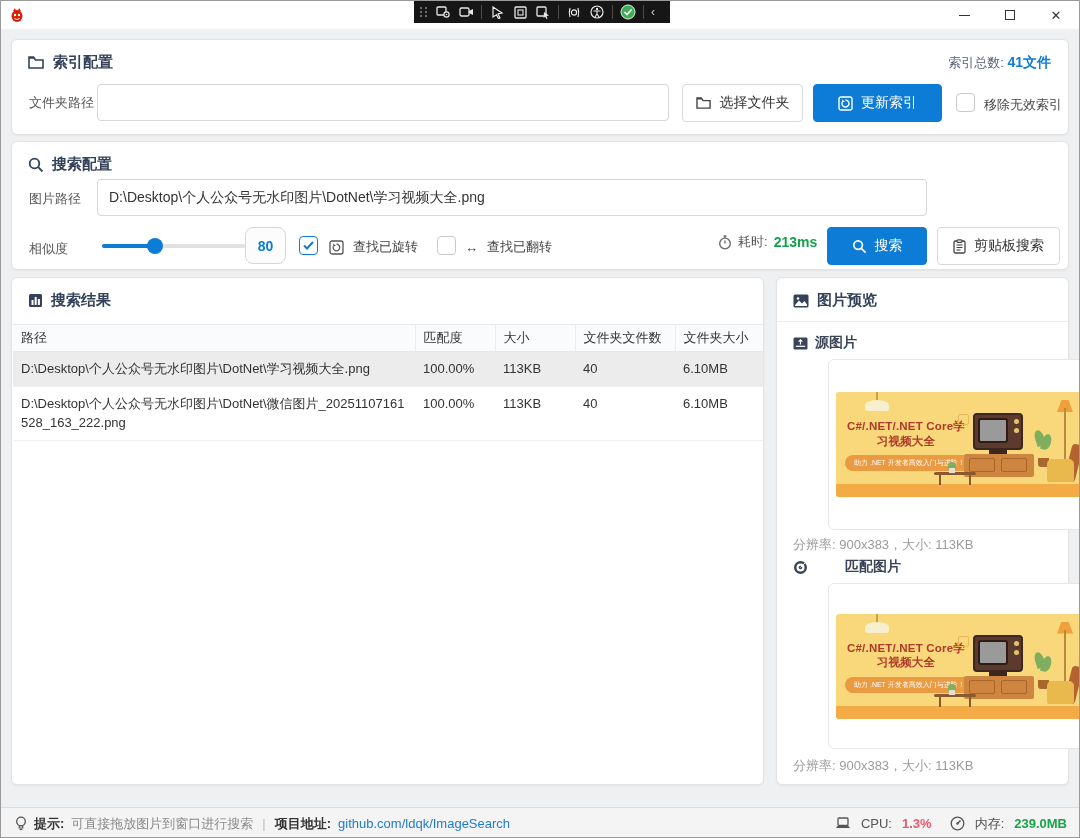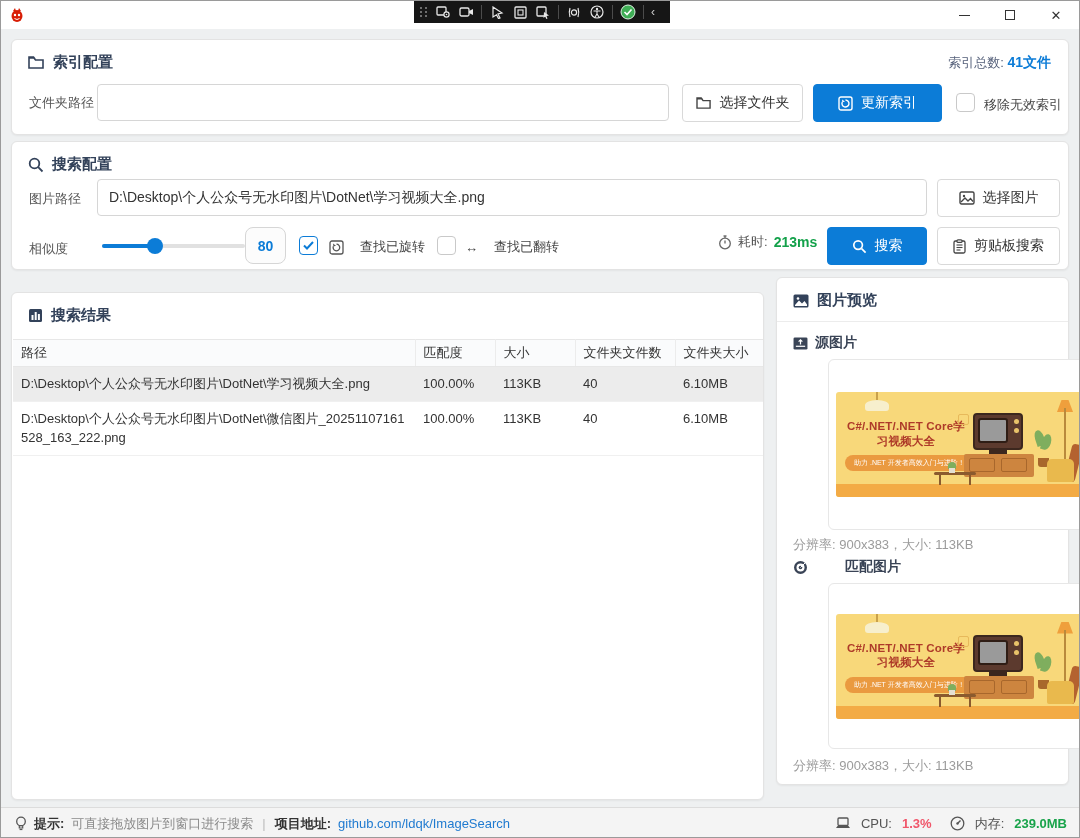--- a/index.html
+++ b/index.html
@@ -21,21 +21,21 @@
   .grip { display:grid; grid-template-columns:3px 3px; gap:2px; }
   .grip i { width:2px; height:2px; background:#8b8b8b; border-radius:50%; }
   .tb-sep { width:1px; height:14px; background:#4c4c4c; }
   .tb-ic { width:16px; height:16px; flex:none; display:flex; align-items:center; justify-content:center; }
   .tb-chev { color:#cfcfcf; font-size:12px; }
 
   
   .card { position:absolute; background:#fff; border:1px solid #e3e3e3; border-radius:6px; box-shadow:0 1px 2px rgba(0,0,0,.05); }
   #card-index   { left:10px; top:38px;  width:1058px; height:96px; }
   #card-search  { left:10px; top:140px; width:1058px; height:129px; }
-  #card-results { left:10px; top:291px; width:753px;  height:508px; }
+  #card-results { left:10px; top:276px; width:753px;  height:508px; }
   #card-preview { left:775px; top:276px; width:293px; height:508px; }
 
   .card-h { position:absolute; left:16px; top:13px; display:flex; align-items:center; gap:8px; font-size:15px; font-weight:bold; color:#33425a; }
   .f-label { position:absolute; font-size:13px; color:#555; }
   .text-input { position:absolute; height:37px; border:1px solid #d6d6d6; border-radius:4px; background:#fff; font-size:14px; color:#333; padding:0 11px; font-family:inherit; outline:none; }
 
   .btn { position:absolute; height:38px; border-radius:4px; display:flex; align-items:center; justify-content:center; gap:8px; font-size:14px; }
   .btn-outline { background:#fff; border:1px solid #d9d9d9; color:#333; }
   .btn-primary { background:#0c7cd7; border:1px solid #0c7cd7; color:#fff; }
 
@@ -45,21 +45,21 @@
   
   .index-total { position:absolute; right:17px; top:14px; font-size:13px; color:#55607a; }
   .index-total b { color:#0c7cd7; font-size:14px; }
 
   
   .slider { position:absolute; left:90px; top:96px; width:143px; height:16px; }
   .slider .track { position:absolute; left:0; right:0; top:6px; height:4px; background:#e1e1e1; border-radius:2px; }
   .slider .fill { position:absolute; left:0; top:6px; height:4px; width:37%; background:#0c7cd7; border-radius:2px; }
   .slider .thumb { position:absolute; left:37%; top:0; width:16px; height:16px; margin-left:-8px; border-radius:50%; background:#0c7cd7; }
   .sim-box { position:absolute; left:233px; top:85px; width:41px; height:37px; border:1px solid #d6d6d6; border-radius:8px; display:flex; align-items:center; justify-content:center; color:#0c7cd7; font-weight:bold; font-size:14px; background:#fcfcfc; }
-  .chk-label { position:absolute; font-size:13px; color:#444; display:flex; align-items:center; gap:16px; }
+  .chk-label { position:absolute; font-size:13px; color:#444; display:flex; align-items:center; gap:9px; }
   .elapsed { position:absolute; left:706px; top:91px; font-size:13px; color:#555; display:flex; align-items:center; gap:6px; }
   .elapsed b { color:#13a14a; font-size:14px; }
 
   
   .rtable { position:absolute; left:1px; top:46px; width:750px; border-collapse:collapse; table-layout:fixed; font-size:13px; }
   .rtable th { background:#fafbfc; border-top:1px solid #e7e7e7; border-bottom:1px solid #e7e7e7; border-right:1px solid #ececec; text-align:left; font-weight:normal; color:#333; padding:4px 8px; height:18px; }
   .rtable th:last-child { border-right:none; }
   .rtable td { vertical-align:top; padding:7px 8px; color:#333; border-bottom:1px solid #f0f0f0; word-break:break-all; line-height:1.5; }
   .rtable tr.selected td { background:#ececec; }
   .c-path{width:402px}.c-match{width:80px}.c-size{width:80px}.c-files{width:100px}.c-fsize{width:88px}
@@ -241,28 +241,20 @@
   <div class="card" id="card-search">
     <div class="card-h">
       <svg width="16" height="16" viewBox="0 0 16 16">
           <circle cx="6.5" cy="6.5" r="4.8" fill="none" stroke="#33425a" stroke-width="1.8"></circle>
           <line x1="10.2" y1="10.2" x2="14.5" y2="14.5" stroke="#33425a" stroke-width="1.8"></line>
         </svg>
       <span>搜索配置</span>
     </div>
     <span class="f-label" style="left:17px;top:48px;">图片路径</span>
     <input class="text-input" style="left: 85px; top: 37px; width: 830px;" value="D:\Desktop\个人公众号无水印图片\DotNet\学习视频大全.png">
-    <div class="btn btn-outline" style="left:925px;top:37px;width:123px;">
-      <svg width="16" height="14" viewBox="0 0 16 14">
-          <rect x="1" y="1" width="14" height="12" rx="1.5" fill="none" stroke="#444" stroke-width="1.4"></rect>
-          <circle cx="5" cy="5" r="1.2" fill="#444"></circle>
-          <path d="M2 11 L6 7 L9 10 L11.5 7.5 L14 10.5" fill="none" stroke="#444" stroke-width="1.3"></path>
-        </svg>
-      <span>选择图片</span>
-    </div>
 
     <span class="f-label" style="left:17px;top:98px;">相似度</span>
     <div class="slider">
       <div class="track"></div>
       <div class="fill"></div>
       <div class="thumb"></div>
     </div>
     <div class="sim-box">80</div>
 
     <span class="checkbox checked" style="left:287px;top:94px;">

